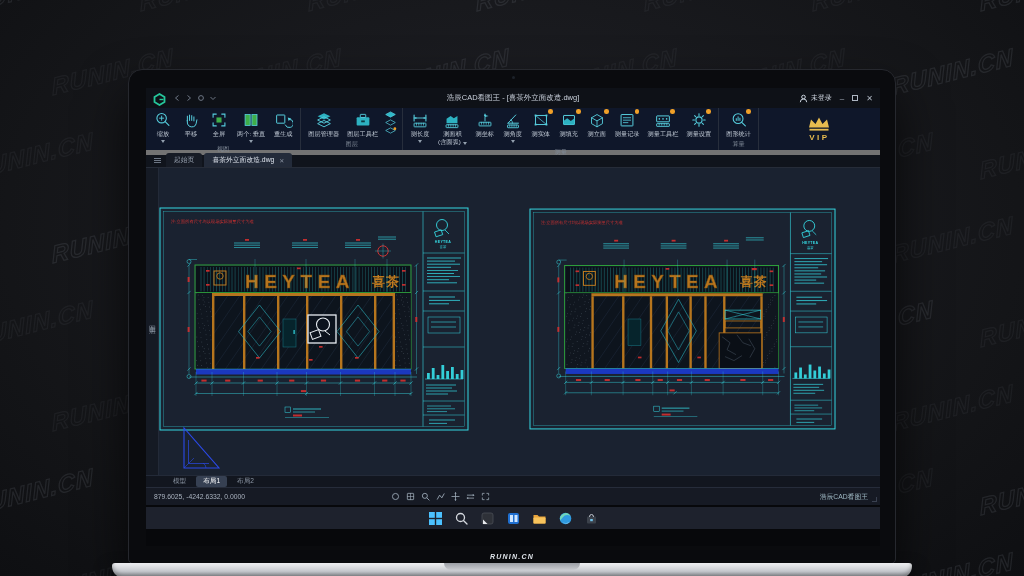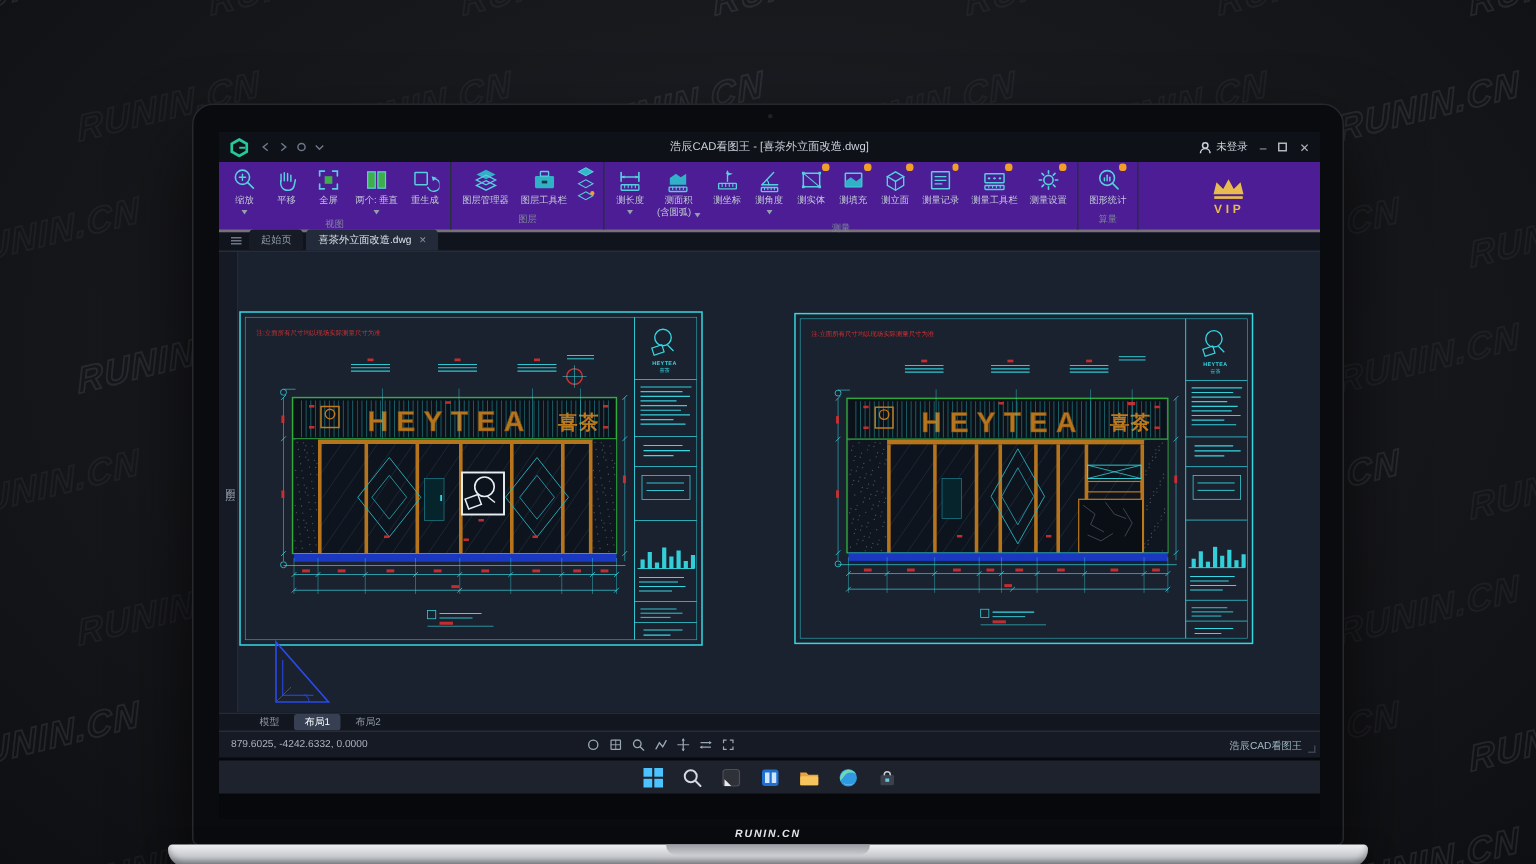--- a/index.html
+++ b/index.html
@@ -21,21 +21,21 @@
 .t-title{position:absolute;left:50%;transform:translateX(-50%);font-size:7.5px;color:#ccd3de;white-space:nowrap}
 .t-right{margin-left:auto;display:flex;align-items:center;gap:8px}
 .login{font-size:7px;color:#cfd6e0;display:flex;gap:3px;align-items:center}
 .winbtns{display:flex;gap:8px;color:#aeb6c2;font-size:8px;align-items:center}
 .maxbox{width:6px;height:6px;border:1px solid #aeb6c2;display:inline-block}
 .menubar{height:15px;background:#141823;display:flex;align-items:center;padding:0 5px;position:relative}
 .mtab{font-size:7.3px;color:#b6bfca;padding:2.5px 7.5px;white-space:nowrap}
 .mtab.active{background:#2b3648;color:#fff;border-radius:2px 2px 0 0}
 .docctl{margin-left:auto;display:flex;gap:6px;font-size:6.5px;color:#7e8694;padding-right:4px;align-items:center}
 .maxbox2{width:5px;height:5px;border:1px solid #7e8694;display:inline-block}
-.ribbon{height:47px;background:#4c1d95;display:flex;border-bottom:2px solid #737373}
+.ribbon{height:47px;background:#0f172a;display:flex;border-bottom:5px solid #737373}
 .rgroup{display:flex;flex-direction:column;border-right:1px solid #272e3c;padding:1px 3px 0}
 .rtools{display:flex;align-items:flex-start;flex:1}
 .rtool{display:flex;flex-direction:column;align-items:center;padding:1px 4px;position:relative}
 .ricon{position:relative;width:20px;height:20px}
 .pdot{position:absolute;right:-2px;top:-1px;width:4.5px;height:4.5px;border-radius:50%;background:#f0a028}
 .rlab{font-size:6.2px;color:#c2cbd6;line-height:1.3;text-align:center;white-space:nowrap}
 .rcaret{width:0;height:0;border-left:2.5px solid transparent;border-right:2.5px solid transparent;border-top:3px solid #93a0ae;margin-top:2px}
 .rline2{display:flex;align-items:center;gap:2px}
 .rgl{font-size:6.2px;color:#7f8996;text-align:center;padding:1px 0 2px}
 .ministack{display:flex;flex-direction:column;gap:1px;padding:2px 2px}

